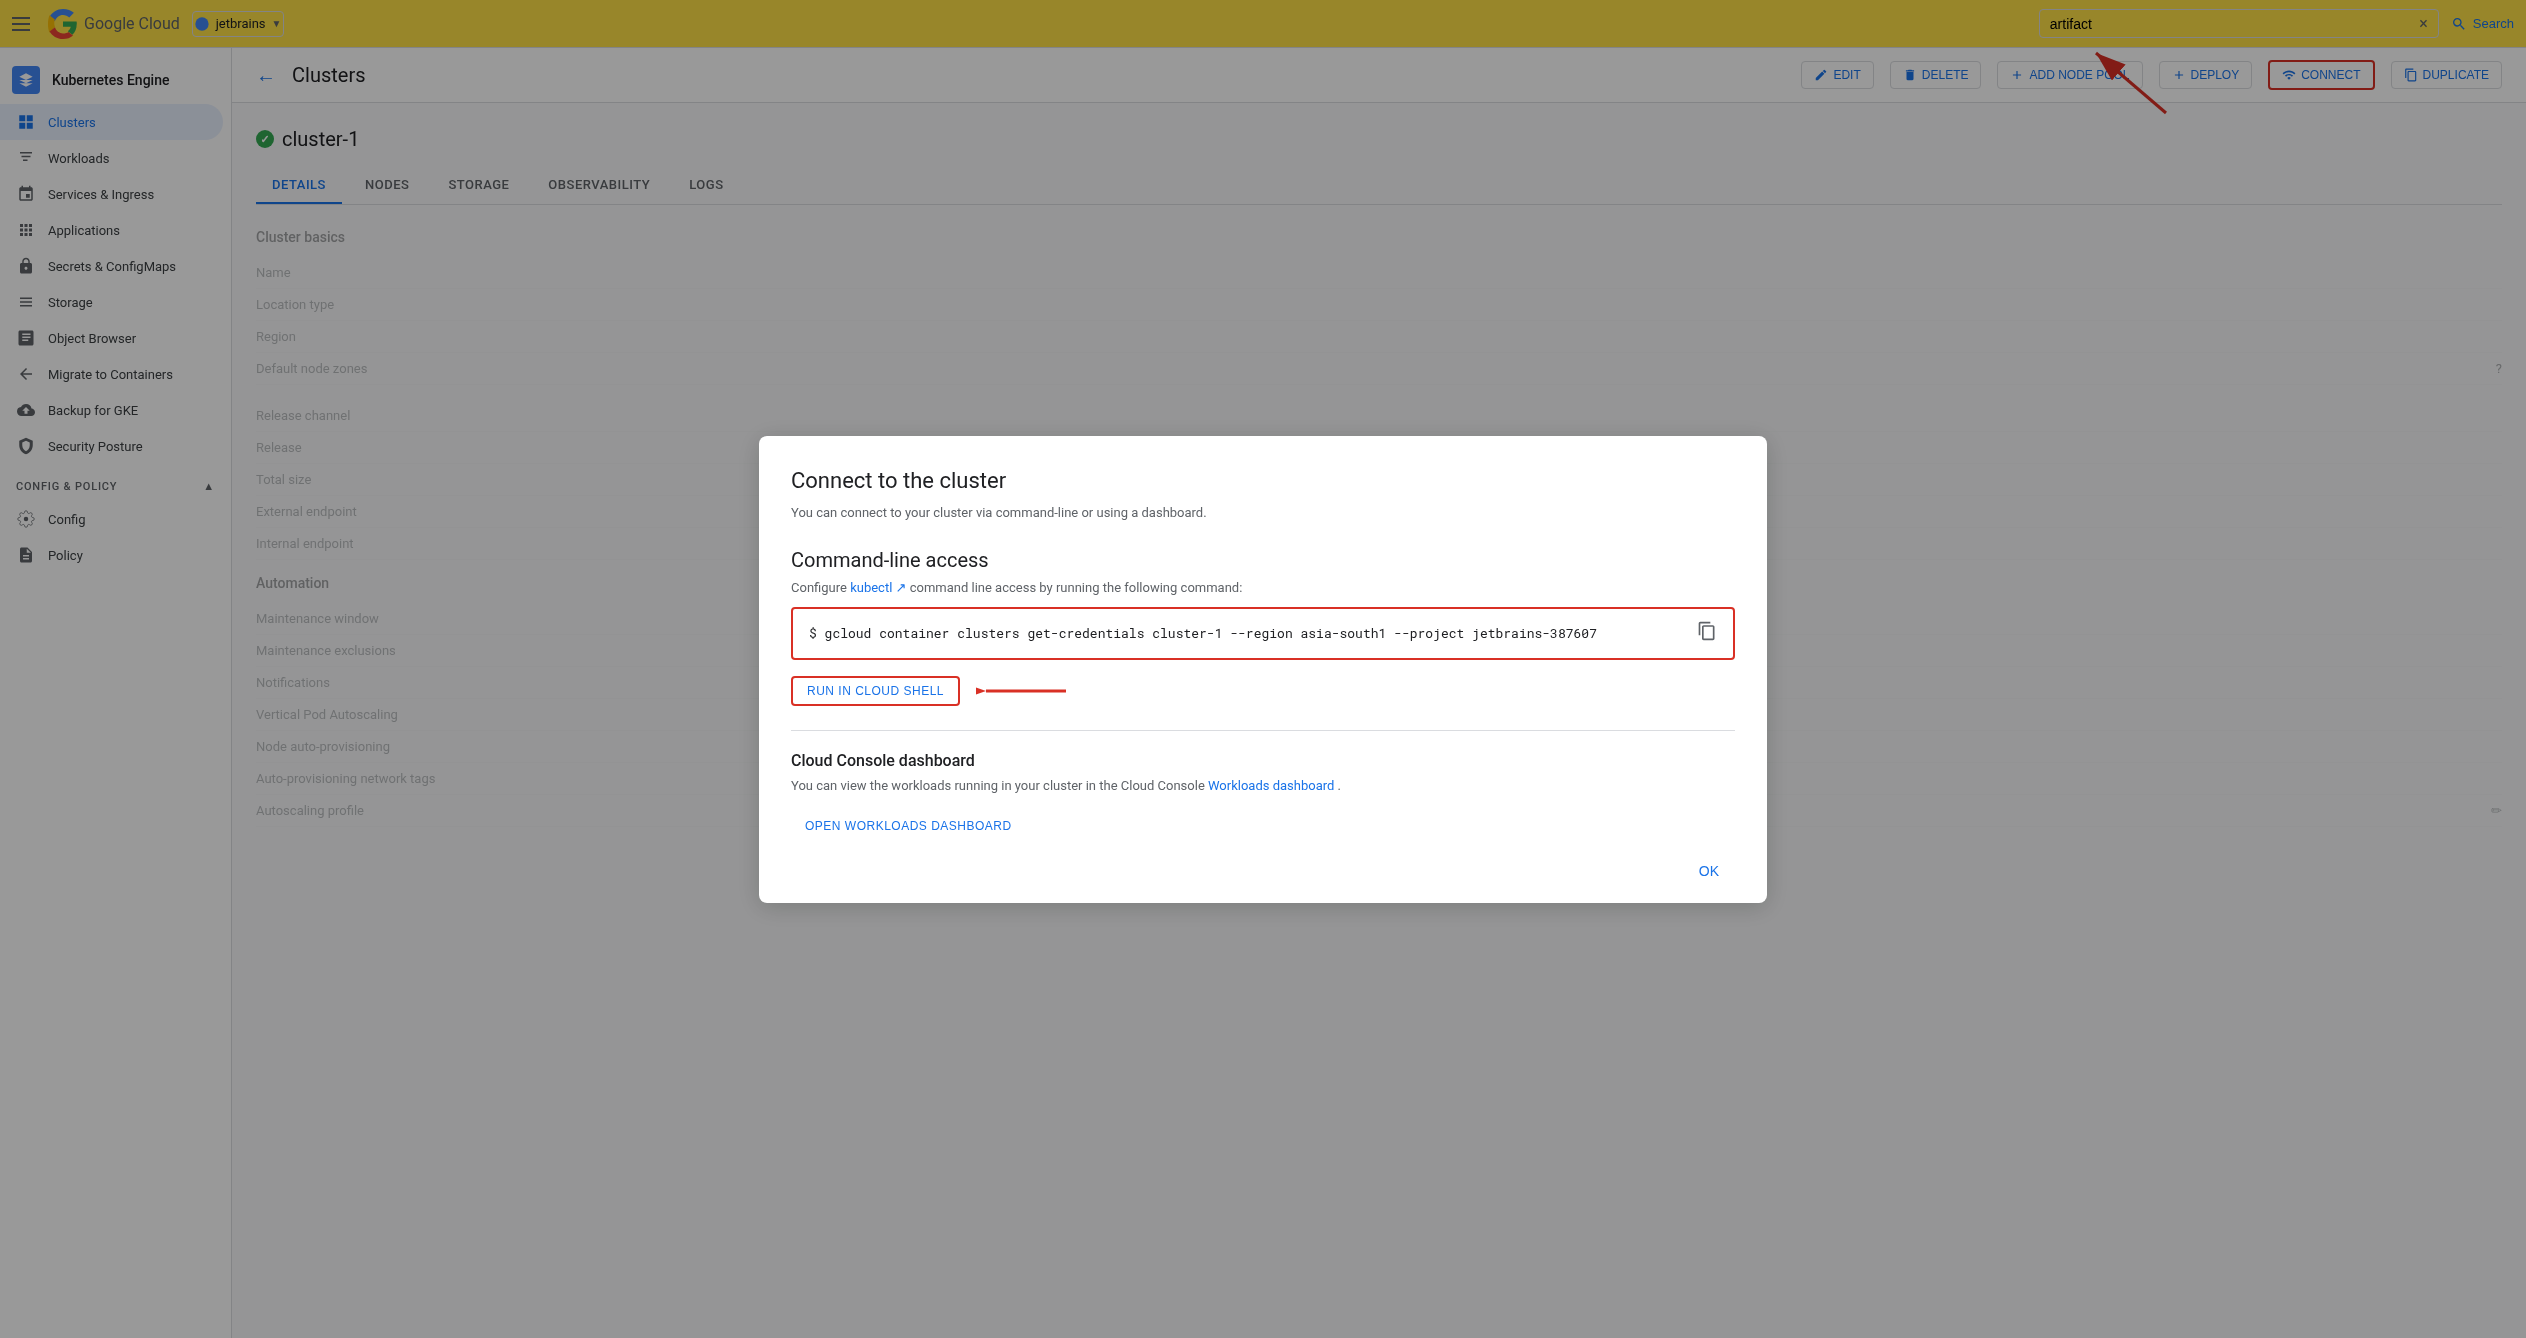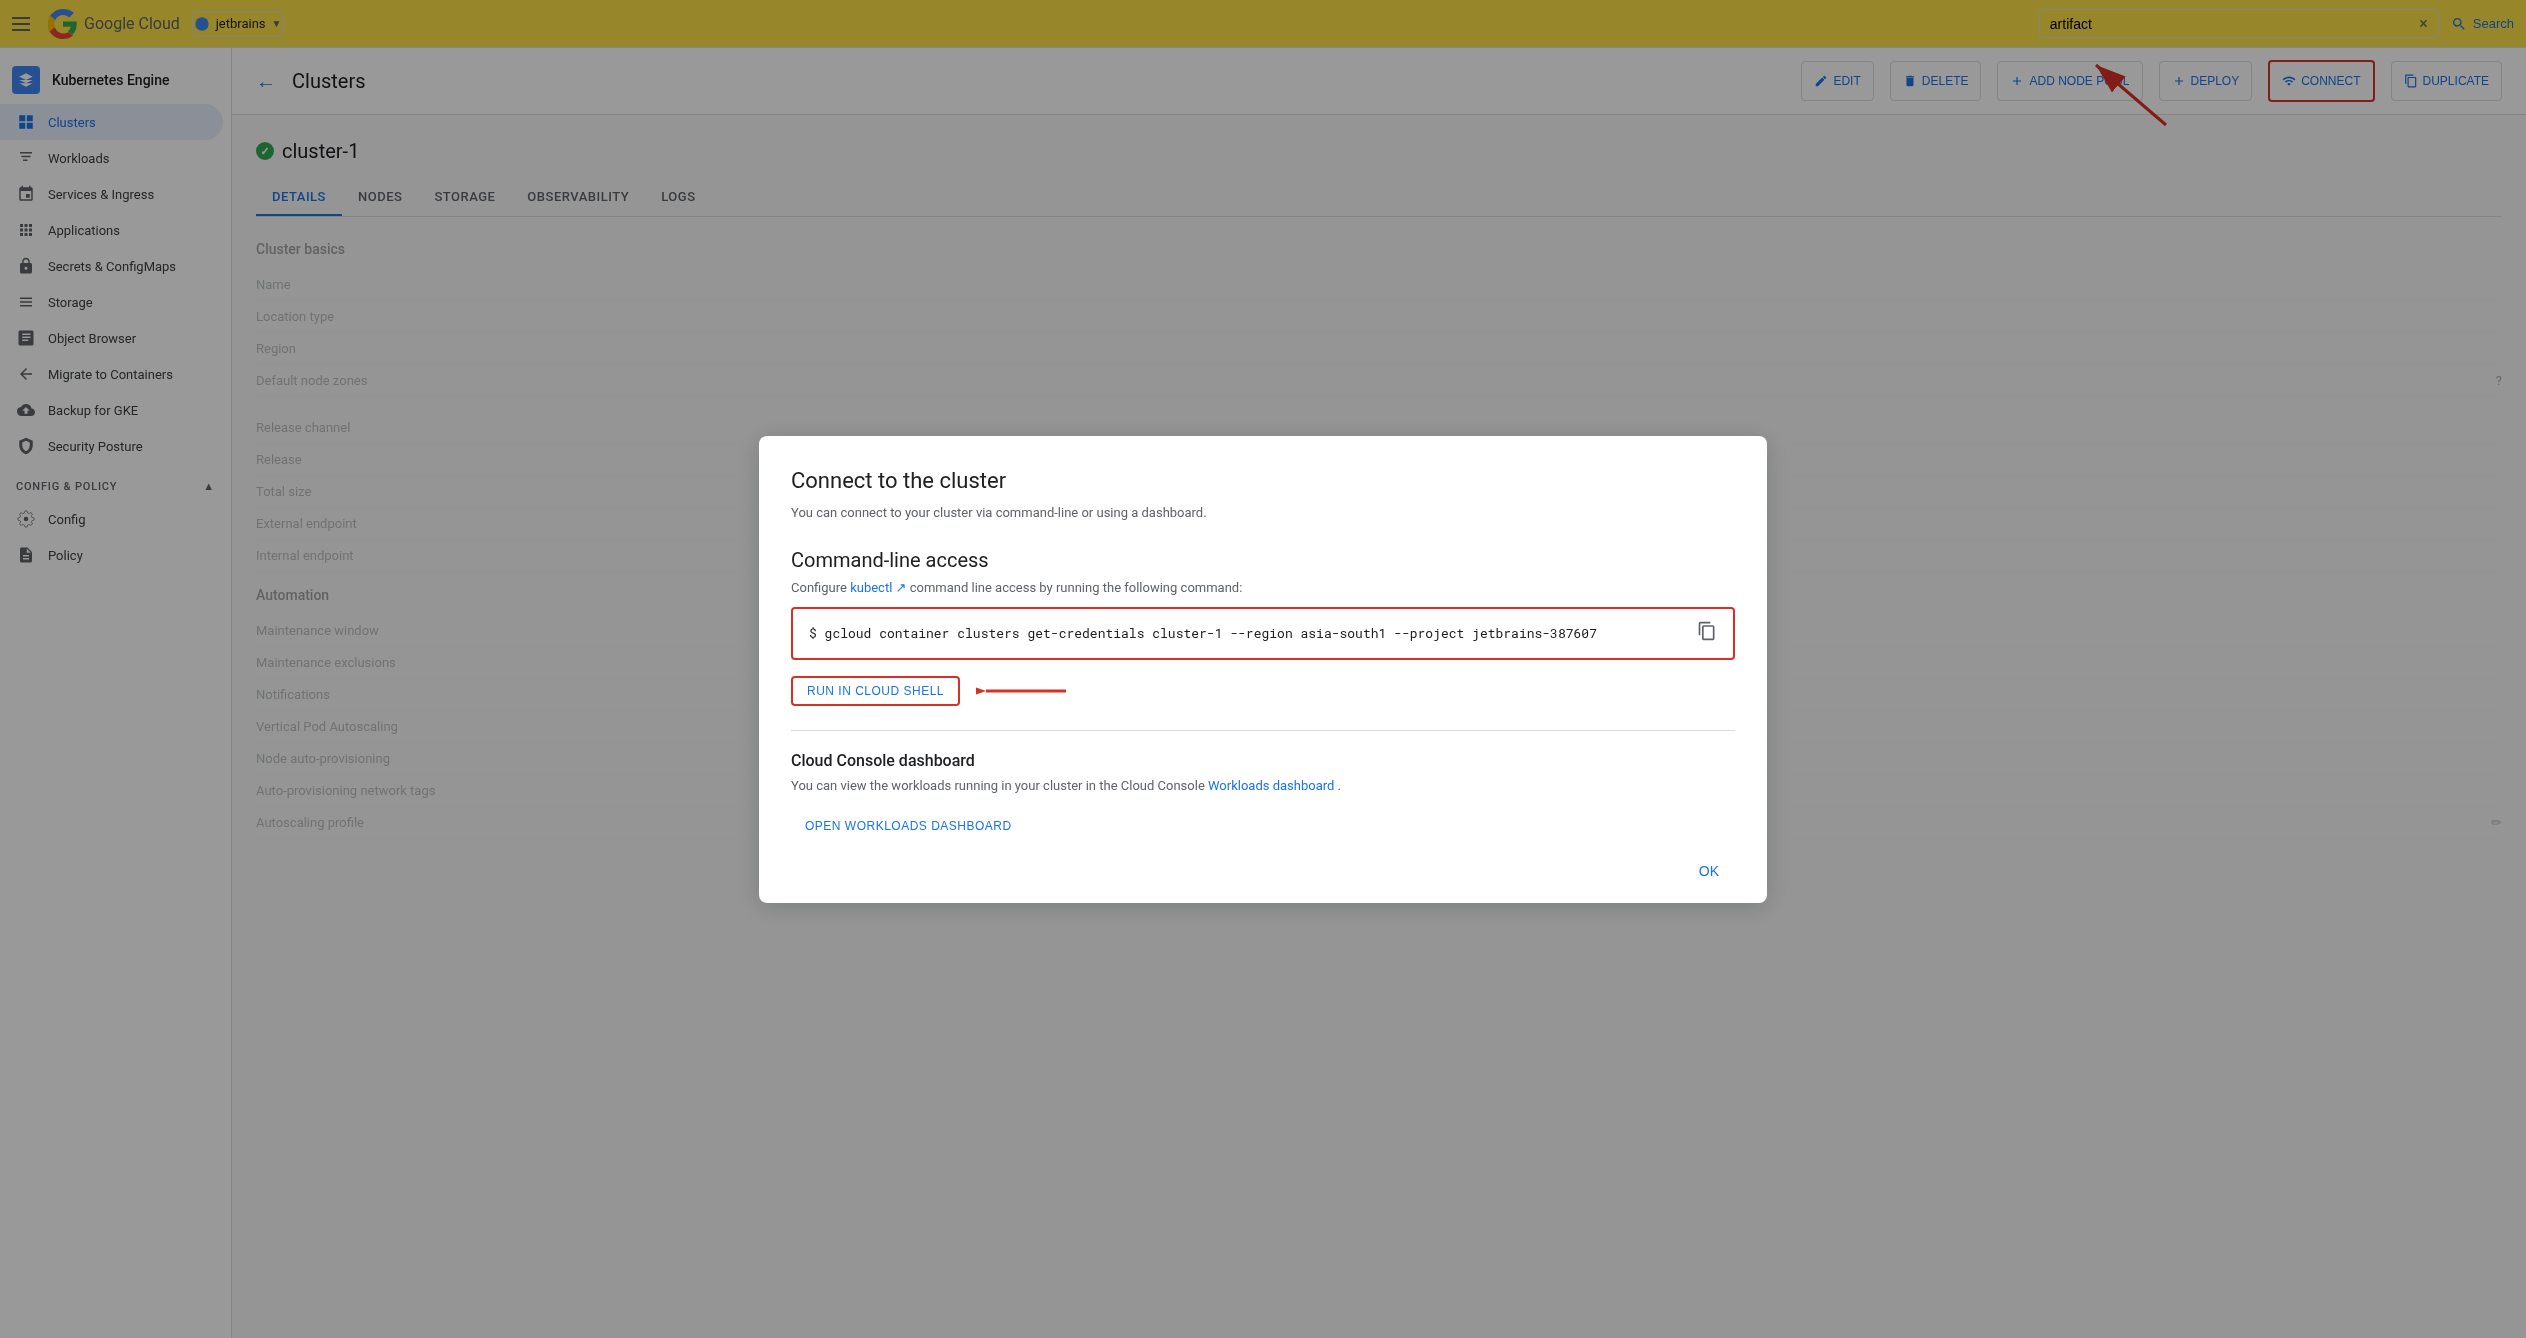--- a/index.html
+++ b/index.html
@@ -66,37 +66,37 @@
 
     
     .cluster-header {
       display: flex; align-items: center; gap: 16px; padding: 12px 24px;
       background: #fff; border-bottom: 1px solid #dadce0;
     }
     .back-btn { color: #1a73e8; cursor: pointer; font-size: 20px; text-decoration: none; }
     .cluster-header-title { font-size: 20px; font-weight: 400; color: #202124; }
     .header-spacer { flex: 1; }
     .header-btn {
-      display: flex; align-items: center; gap: 5px; padding: 12px 12px;
+      display: flex; align-items: center; gap: 5px; padding: 6px 12px;
       border: 1px solid #dadce0; border-radius: 4px; background: #fff;
       color: #1a73e8; font-size: 12px; font-weight: 500; cursor: pointer; text-transform: uppercase;
     }
     .header-btn.connect-btn { border: 2px solid #d93025; color: #1a73e8; }
 
     
     .content { padding: 24px; }
 
     
     .cluster-name-row { display: flex; align-items: center; gap: 8px; margin-bottom: 16px; }
     .cluster-name-text { font-size: 20px; font-weight: 400; }
     .status-dot { width: 18px; height: 18px; border-radius: 50%; background: #34a853; display: flex; align-items: center; justify-content: center; }
     .status-dot::after { content: '✓'; color: #fff; font-size: 11px; font-weight: bold; }
 
     
-    .tabs { display: flex; gap: 0; border-bottom: 1px solid #dadce0; margin-bottom: 24px; }
+    .tabs { display: flex; gap: 7px; border-bottom: 1px solid #dadce0; margin-bottom: 24px; }
     .tab {
       padding: 10px 16px; font-size: 13px; font-weight: 500; color: #5f6368;
       cursor: pointer; text-transform: uppercase; letter-spacing: 0.5px; border-bottom: 2px solid transparent;
     }
     .tab.active { color: #1a73e8; border-bottom-color: #1a73e8; }
 
     
     .overlay {
       position: fixed; top: 0; left: 0; width: 100%; height: 100%;
       background: rgba(0,0,0,0.4); z-index: 200; display: flex; align-items: center; justify-content: center;

